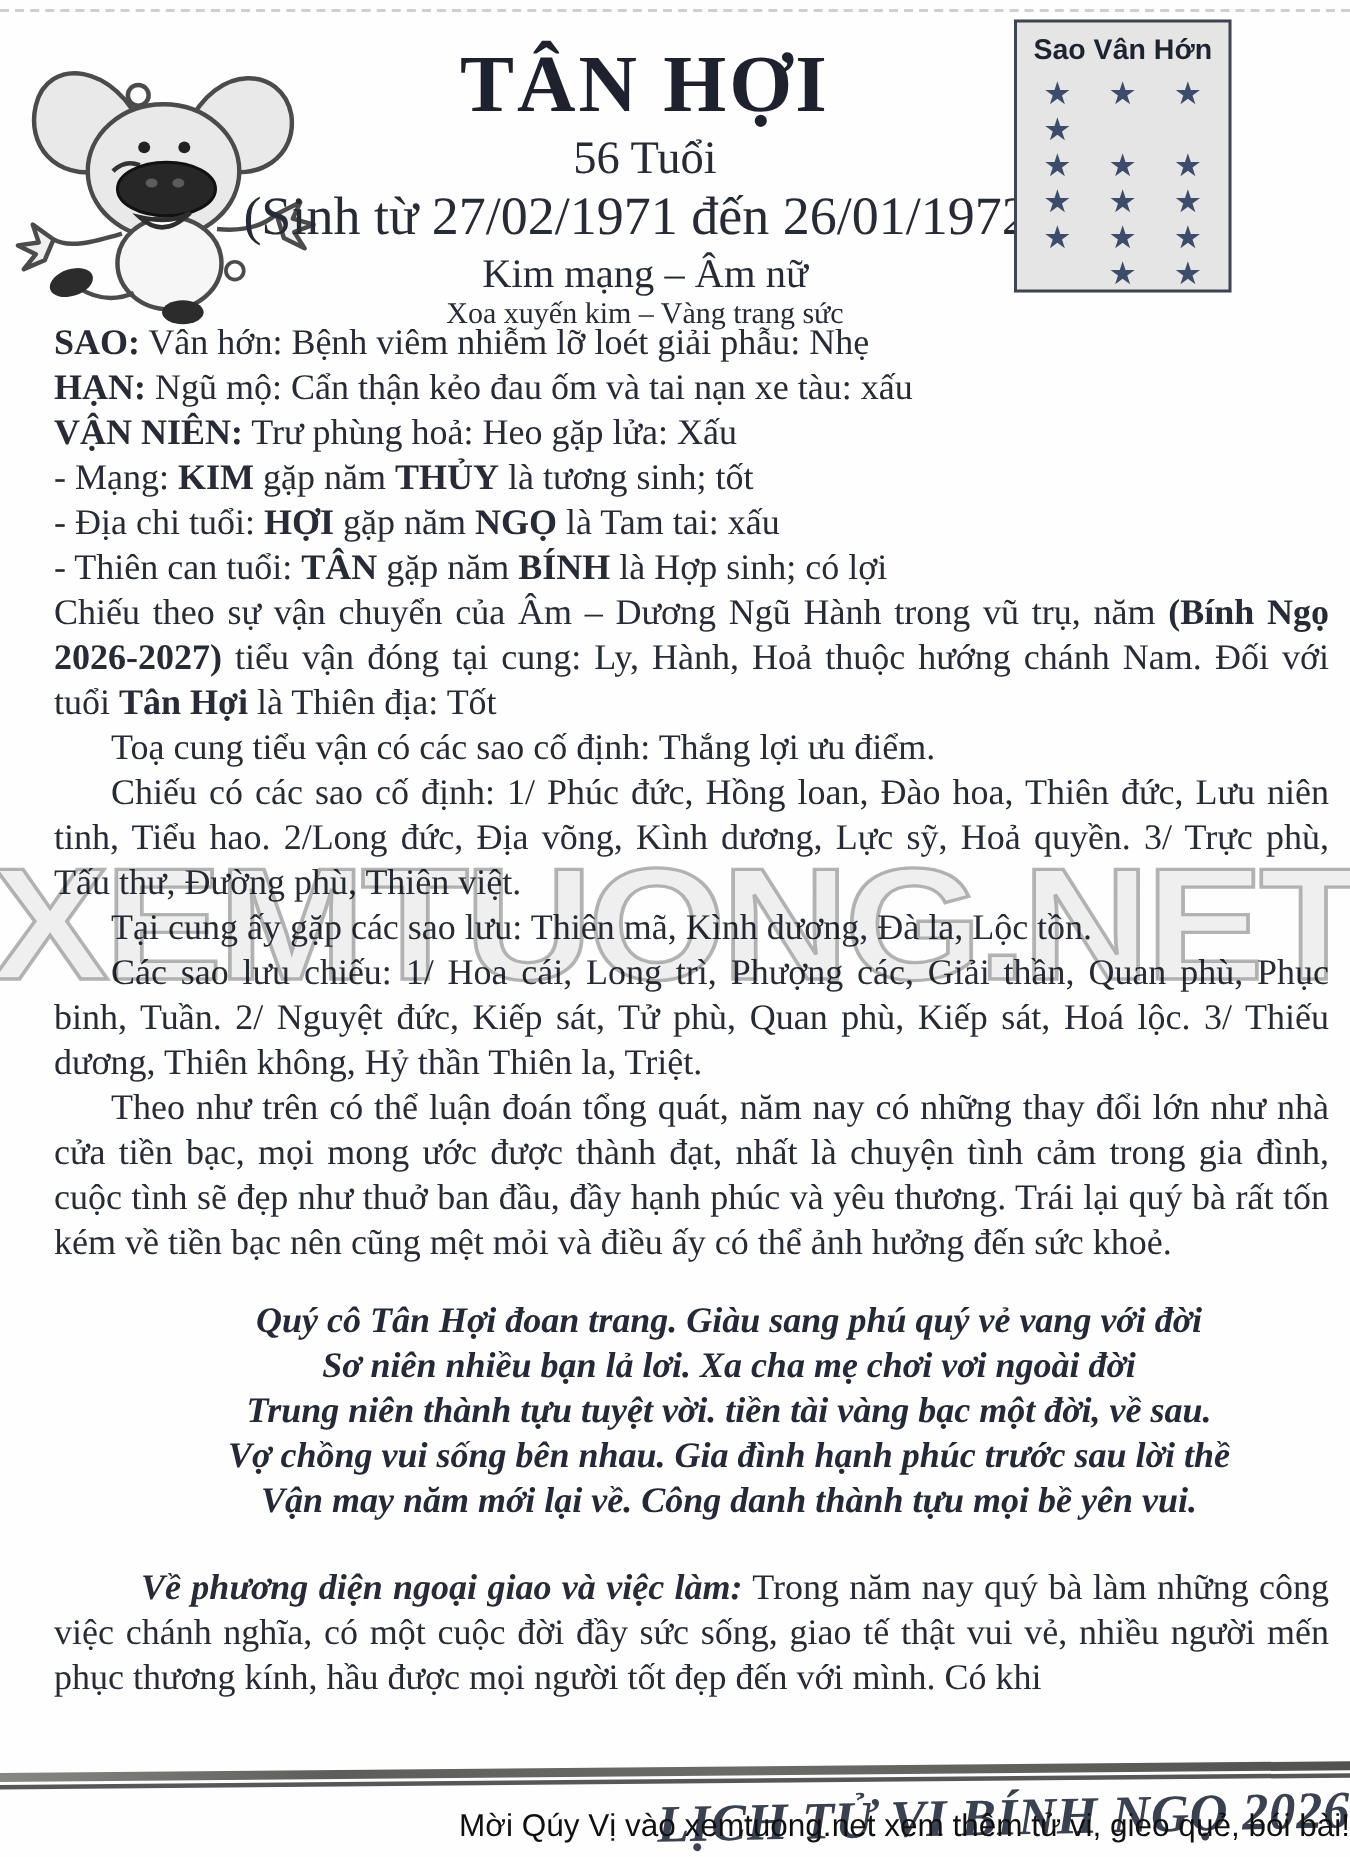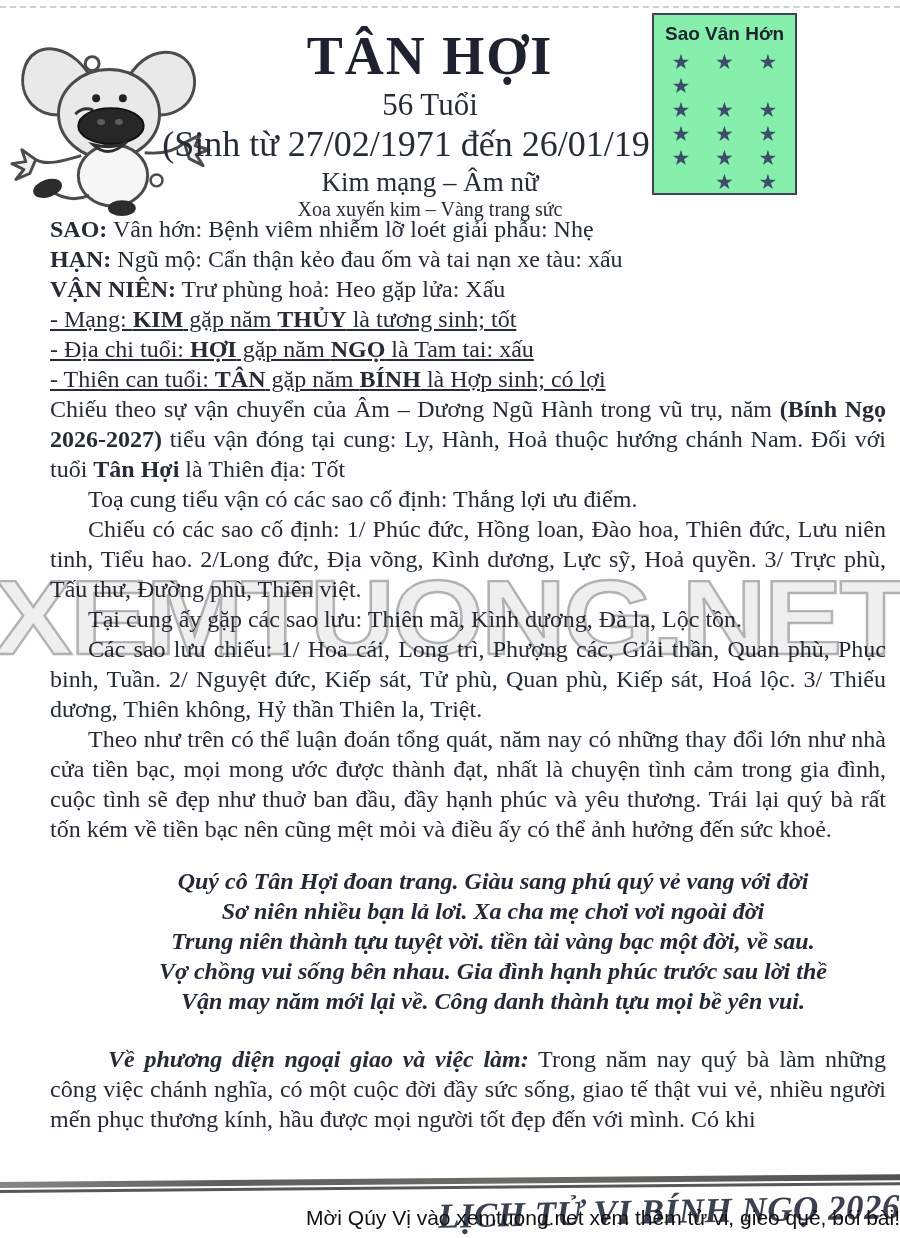--- a/index.html
+++ b/index.html
@@ -17,36 +17,36 @@
   .pig{position:absolute;left:6px;top:26px;width:208px;height:192px;}
   
   .header{position:absolute;left:140px;top:26px;width:580px;text-align:center;line-height:1.12;}
   .title{font-size:54px;font-weight:bold;letter-spacing:2px;color:#1d222e;margin:0;}
   .age{font-size:31px;margin-top:2px;}
   .birth{font-size:36px;margin-top:1px;}
   .menh{font-size:27px;margin-top:2px;}
   .menh2{font-size:20px;margin-top:1px;}
   
   .starbox{
-    position:absolute;left:652px;top:13px;width:141px;height:178px;
-    border:2px solid #3f4450;background:#86efac;z-index:2;
+    position:absolute;left:676px;top:13px;width:141px;height:178px;
+    border:2px solid #3f4450;background:#e5e5e5;z-index:2;
   }
   .starbox-title{
     font-family:"Liberation Sans","DejaVu Sans",sans-serif;
     font-weight:bold;font-size:19px;color:#1c2430;
     text-align:center;margin-top:8px;height:28px;
   }
   .star-row{display:flex;justify-content:space-between;padding:0 14px;height:24px;}
   .star{font-size:21px;color:#3d4c6a;line-height:23px;width:26px;text-align:center;}
   .star.empty{visibility:hidden;}
   
-  .body{position:absolute;top:214px;left:14px;right:0;padding:0 14px 0 36px;z-index:1;}
+  .body{position:absolute;top:214px;left:0;right:0;padding:0 14px 0 36px;z-index:1;}
   .body p{margin:0;font-size:24px;line-height:30px;text-align:justify;}
   .ind{text-indent:38px;}
-  .dash{margin-left:38px;text-align:center;text-decoration:underline;}
+  .dash{margin-left:38px;text-align:center;}
   .poem{margin:22px 0 0 50px;}
   .poem p{font-size:24px;line-height:30px;font-weight:bold;font-style:italic;text-align:center;color:#232936;}
   .p-last{margin-top:28px !important;text-indent:58px;}
   
   .watermark{
     position:absolute;top:549px;left:-6px;width:912px;z-index:5;
     text-align:center;
     font-family:"Liberation Sans","DejaVu Sans",sans-serif;
     font-weight:bold;font-size:118px;letter-spacing:-3px;
     transform:scaleY(.9);

